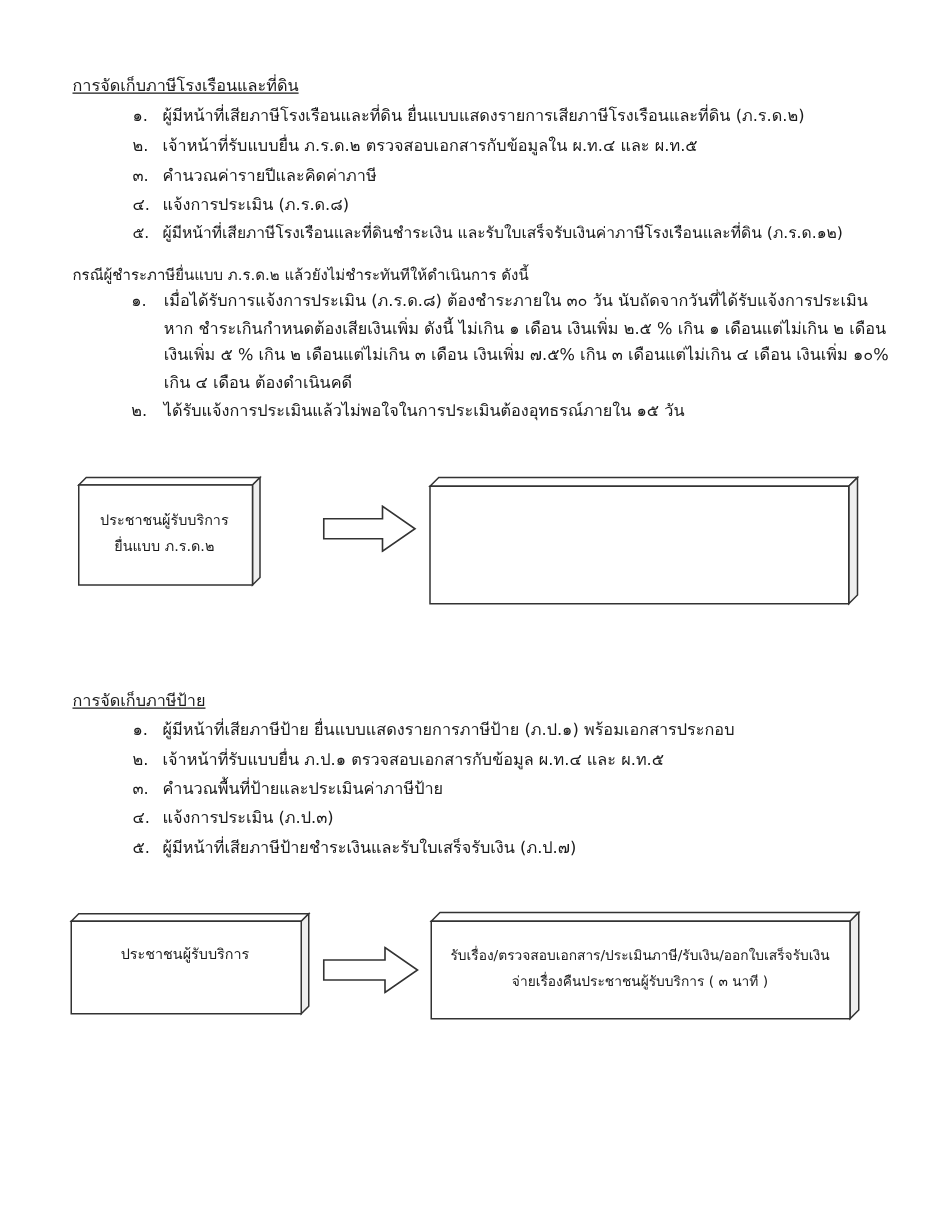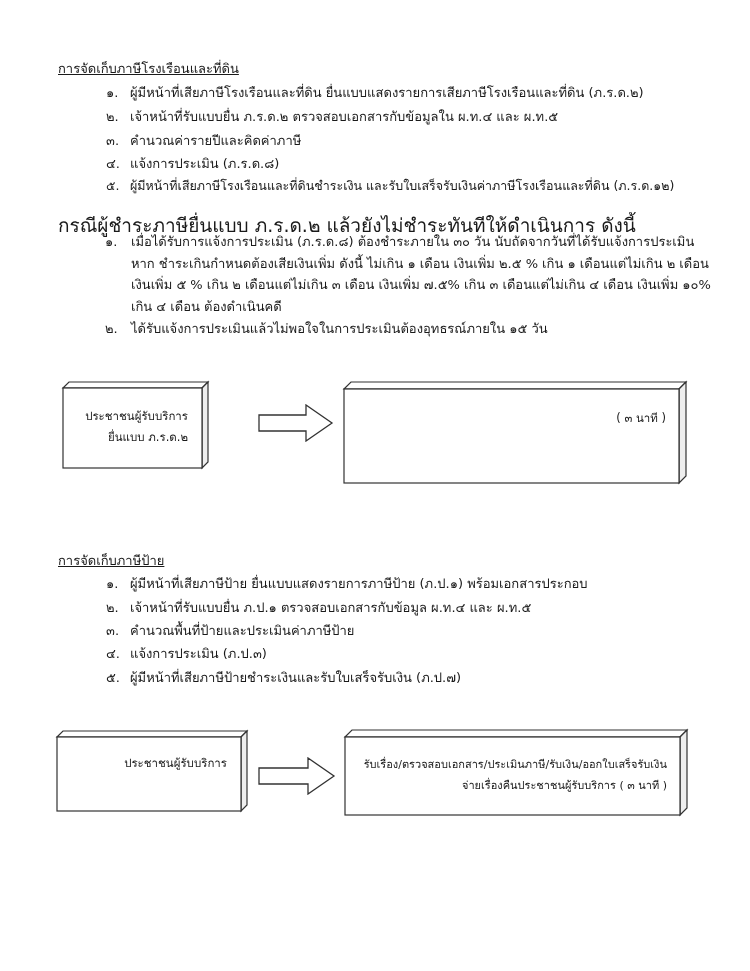--- a/index.html
+++ b/index.html
@@ -1,27 +1,27 @@
 <!DOCTYPE html>
 <html><head>
 <meta charset="utf-8">
 <style>
   html, body { margin:0; padding:0; background:#ffffff; }
   body { width:750px; height:971px; position:relative; overflow:hidden;
          font-family:"DejaVu Sans", sans-serif; color:#1a1a1a; }
   .heading { position:absolute; left:58px; font-size:13px; text-decoration:underline; }
-  .plain { position:absolute; left:58px; font-size:19px; }
+  .plain { position:absolute; left:58px; font-size:12px; }
   .item { position:absolute; font-size:13px; white-space:nowrap; }
   .item .num { display:inline-block; width:24px; }
   .para { position:absolute; left:105px; width:610px; font-size:13px; line-height:21.5px; }
   .para .num { position:absolute; left:0; }
   .para .txt { display:block; padding-left:26px; }
   .box { position:absolute; }
   .box svg { position:absolute; left:0; top:0; overflow:visible; }
-  .box .label { position:absolute; left:0; right:20px; text-align:right; font-size:11.5px; line-height:21px; }
+  .box .label { position:absolute; left:0; right:8px; text-align:center; font-size:11.5px; line-height:21px; }
   .arrow { position:absolute; }
 </style>
 </head>
 <body>
 
 <div class="heading" style="top:58px;">การจัดเก็บภาษีโรงเรือนและที่ดิน</div>
 <div class="item" style="left:106px;top:82px;"><span class="num">๑.</span><span>ผู้มีหน้าที่เสียภาษีโรงเรือนและที่ดิน ยื่นแบบแสดงรายการเสียภาษีโรงเรือนและที่ดิน (ภ.ร.ด.๒)</span></div>
 <div class="item" style="left:106px;top:106px;"><span class="num">๒.</span><span>เจ้าหน้าที่รับแบบยื่น ภ.ร.ด.๒ ตรวจสอบเอกสารกับข้อมูลใน ผ.ท.๔ และ ผ.ท.๕</span></div>
 <div class="item" style="left:106px;top:130px;"><span class="num">๓.</span><span>คำนวณค่ารายปีและคิดค่าภาษี</span></div>
 <div class="item" style="left:106px;top:153px;"><span class="num">๔.</span><span>แจ้งการประเมิน (ภ.ร.ด.๘)</span></div>
@@ -48,21 +48,20 @@
 <svg class="arrow" style="left:258px;top:404px;" width="76" height="38">
   <polygon points="1,11 48,11 48,1 74,19 48,37 48,27 1,27" fill="#fff" stroke="#333" stroke-width="1.3"></polygon>
 </svg>
 <div class="box" style="left:344px;top:382px;width:342px;height:103px;">
   <svg width="342" height="103">
     <polygon points="0,7 7,0 342,0 335,7" fill="#fff" stroke="#333" stroke-width="1.2"></polygon>
     <polygon points="335,7 342,0 342,94 335,101" fill="#eee" stroke="#333" stroke-width="1.2"></polygon>
     <rect x="0" y="7" width="335" height="94" fill="#fff" stroke="#333" stroke-width="1.2"></rect>
   </svg>
   <div class="label" style="top:26px;">
-    <div>( ๓ นาที )</div>
   </div>
 </div>
 
 <div class="heading" style="top:550px;">การจัดเก็บภาษีป้าย</div>
 <div class="item" style="left:106px;top:573px;"><span class="num">๑.</span><span>ผู้มีหน้าที่เสียภาษีป้าย ยื่นแบบแสดงรายการภาษีป้าย (ภ.ป.๑) พร้อมเอกสารประกอบ</span></div>
 <div class="item" style="left:106px;top:597px;"><span class="num">๒.</span><span>เจ้าหน้าที่รับแบบยื่น ภ.ป.๑ ตรวจสอบเอกสารกับข้อมูล ผ.ท.๔ และ ผ.ท.๕</span></div>
 <div class="item" style="left:106px;top:620px;"><span class="num">๓.</span><span>คำนวณพื้นที่ป้ายและประเมินค่าภาษีป้าย</span></div>
 <div class="item" style="left:106px;top:643px;"><span class="num">๔.</span><span>แจ้งการประเมิน (ภ.ป.๓)</span></div>
 <div class="item" style="left:106px;top:667px;"><span class="num">๕.</span><span>ผู้มีหน้าที่เสียภาษีป้ายชำระเงินและรับใบเสร็จรับเงิน (ภ.ป.๗)</span></div>
 

